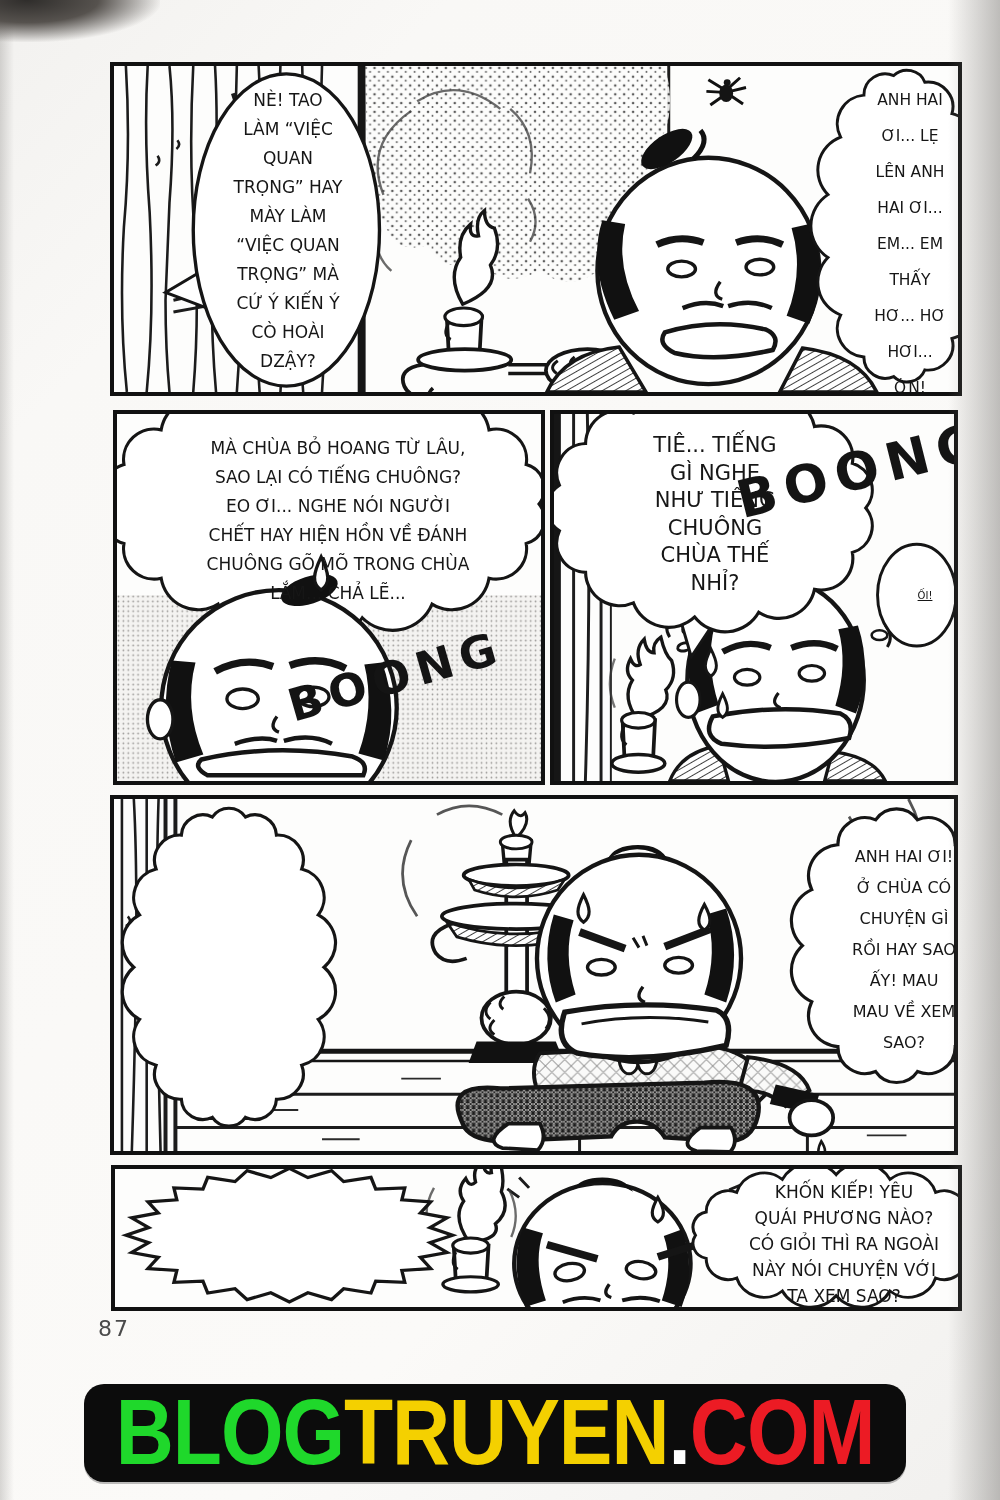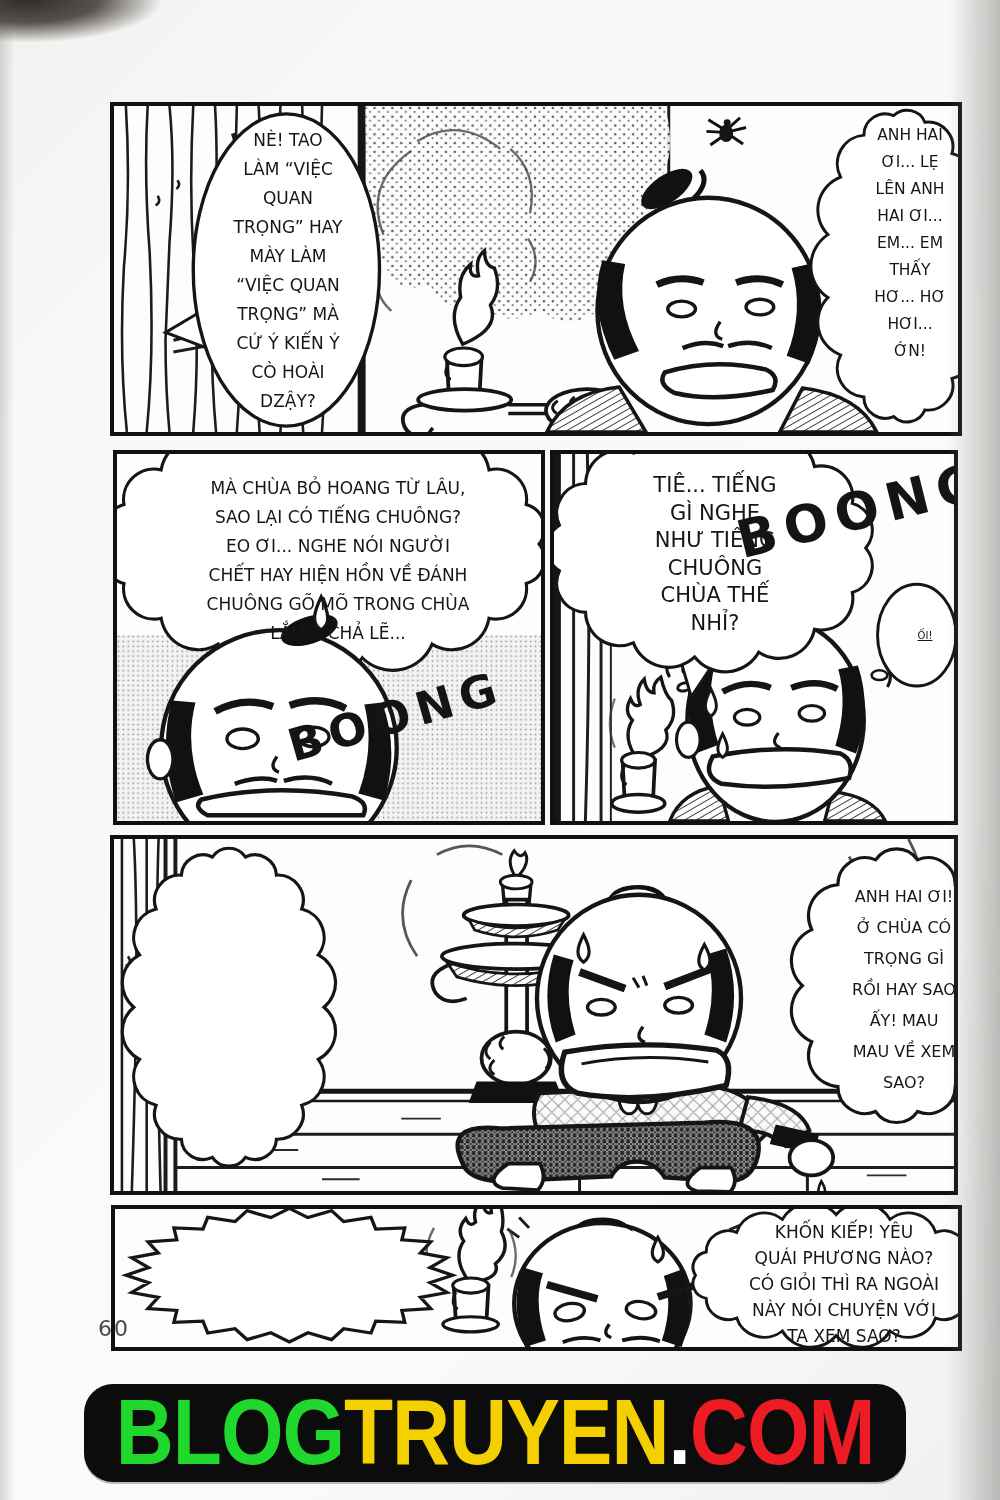--- a/index.html
+++ b/index.html
@@ -1,26 +1,26 @@
 <!DOCTYPE html>
 <html><head>
 <meta charset="utf-8">
 <style>
   html,body{margin:0;padding:0;}
   body{width:1000px;height:1500px;background:#efeeec;font-family:"DejaVu Sans",sans-serif;}
   #page{position:relative;width:1000px;height:1500px;background:linear-gradient(135deg,#f2f1ef 0%,#f9f8f6 18%,#fbfaf8 70%,#f1f0ee 100%);overflow:hidden;}
   .edge-right{position:absolute;right:0;top:0;width:52px;height:1500px;background:linear-gradient(to right,rgba(150,148,145,0),rgba(140,138,135,.55));pointer-events:none;}
   .edge-left{position:absolute;left:0;top:0;width:14px;height:1500px;background:linear-gradient(to right,rgba(120,118,115,.28),rgba(120,118,115,0));pointer-events:none;}
   .smudge{position:absolute;left:-30px;top:-18px;width:190px;height:60px;background:radial-gradient(ellipse at 30% 30%,#2f2d2b 0%,#56524e 38%,rgba(90,88,85,0) 72%);pointer-events:none;}
-  .panel{position:absolute;border:4px solid #111;background:#fdfdfc;overflow:hidden;box-sizing:border-box;margin-top:40px;}
+  .panel{position:absolute;border:4px solid #111;background:#fdfdfc;overflow:hidden;box-sizing:border-box;}
   .panel svg{position:absolute;left:0;top:0;width:100%;height:100%;}
   .btxt{position:absolute;text-align:center;white-space:pre-line;color:#161616;z-index:5;}
   .sfx{position:absolute;font-weight:bold;color:#141414;z-index:6;letter-spacing:.16em;line-height:1;}
   .pageno{position:absolute;left:98px;top:1316px;font-size:22px;color:#4a4a4a;letter-spacing:2px;}
-  .banner{position:absolute;left:84px;top:1384px;width:822px;height:98px;border-radius:29px;display:flex;align-items:center;justify-content:center;box-shadow:0 2px 0 rgba(0,0,0,.25);}
+  .banner{position:absolute;left:84px;top:1384px;width:822px;height:98px;border-radius:20px;display:flex;align-items:center;justify-content:center;box-shadow:0 2px 0 rgba(0,0,0,.25);}
   .banner-text{font-family:"Liberation Sans",sans-serif;font-weight:bold;font-size:82px;letter-spacing:-1px;transform:scale(.98,1.12);line-height:1;white-space:nowrap;}
   line,path.ln{stroke:#1c1c1c;fill:none;}
 </style>
 </head>
 <body>
 
 <div id="page">
 
   <svg width="0" height="0" style="position:absolute">
     <defs>
@@ -131,21 +131,21 @@
     <div class="btxt" style="left:84px;top:20px;width:180px;font-size:17px;line-height:29px;">NÈ! TAO
 LÀM “VIỆC
 QUAN
 TRỌNG” HAY
 MÀY LÀM
 “VIỆC QUAN
 TRỌNG” MÀ
 CỨ Ý KIẾN Ý
 CÒ HOÀI
 DZẬY?</div>
-    <div class="btxt" style="left:726px;top:16px;width:140px;font-size:15.5px;line-height:27px;">ANH HAI
+    <div class="btxt" style="left:726px;top:16px;width:140px;font-size:15.5px;line-height:36px;">ANH HAI
 ƠI... LẸ
 LÊN ANH
 HAI ƠI...
 EM... EM
 THẤY
 HƠ... HƠ
 HƠI...
 ỚN!</div>
   </div>
 
@@ -302,21 +302,21 @@
         <path d="M472,230 Q534,218 600,228" stroke="#151515" stroke-width="3" fill="none"></path>
         <path d="M474,98 c-7,14 -8,22 0,28 c8,-6 7,-14 0,-28 Z M596,108 c-7,13 -8,21 0,26 c8,-5 7,-13 0,-26 Z" fill="#fff" stroke="#151515" stroke-width="3.2"></path>
       </g>
 
       <path fill="#fff" stroke="#151515" stroke-width="3.2" d="M212.0,172.0A32.2,32.2 0 0,1 206.2,225.4A29.9,29.9 0 0,1 189.5,272.3A25.9,25.9 0 0,1 164.0,307.1A21.8,21.8 0 0,1 132.7,325.6A20.0,20.0 0 0,1 99.3,325.6A21.8,21.8 0 0,1 68.0,307.1A25.9,25.9 0 0,1 42.5,272.3A29.9,29.9 0 0,1 25.8,225.4A32.2,32.2 0 0,1 20.0,172.0A32.2,32.2 0 0,1 25.8,118.6A29.9,29.9 0 0,1 42.5,71.7A25.9,25.9 0 0,1 68.0,36.9A21.8,21.8 0 0,1 99.3,18.4A20.0,20.0 0 0,1 132.7,18.4A21.8,21.8 0 0,1 164.0,36.9A25.9,25.9 0 0,1 189.5,71.7A29.9,29.9 0 0,1 206.2,118.6A32.2,32.2 0 0,1 212.0,172.0Z"></path>
 
       <path fill="#fff" stroke="#151515" stroke-width="3.2" d="M885.0,150.0A34.8,34.8 0 0,1 875.6,207.3A31.8,31.8 0 0,1 849.2,253.2A27.5,27.5 0 0,1 811.1,278.7A25.4,25.4 0 0,1 768.9,278.7A27.5,27.5 0 0,1 730.8,253.2A31.8,31.8 0 0,1 704.4,207.3A34.8,34.8 0 0,1 695.0,150.0A34.8,34.8 0 0,1 704.4,92.7A31.8,31.8 0 0,1 730.8,46.8A27.5,27.5 0 0,1 768.9,21.3A25.4,25.4 0 0,1 811.1,21.3A27.5,27.5 0 0,1 849.2,46.8A31.8,31.8 0 0,1 875.6,92.7A34.8,34.8 0 0,1 885.0,150.0Z"></path>
     </svg>
     <div class="btxt" style="left:700px;top:42px;width:180px;font-size:16px;line-height:31px;">ANH HAI ƠI!
 Ở CHÙA CÓ
-TRỌNG GÌ
+CHUYỆN GÌ
 RỒI HAY SAO
 ẤY! MAU
 MAU VỀ XEM
 SAO?</div>
   </div>
 
   <div class="panel" style="left:111px;top:1165px;width:851px;height:146px;">
     <svg viewBox="0 0 851 146" preserveAspectRatio="none">
 
       <g stroke="#1c1c1c" stroke-width="3" fill="none">
@@ -349,21 +349,21 @@
 
       <path fill="#fff" stroke="#151515" stroke-width="3" d="M870.0,70.0A16.1,16.1 0 0,1 859.2,94.5A22.3,22.3 0 0,1 828.4,115.3A28.9,28.9 0 0,1 782.3,129.1A32.7,32.7 0 0,1 728.0,134.0A32.7,32.7 0 0,1 673.7,129.1A28.9,28.9 0 0,1 627.6,115.3A22.3,22.3 0 0,1 596.8,94.5A16.1,16.1 0 0,1 586.0,70.0A16.1,16.1 0 0,1 596.8,45.5A22.3,22.3 0 0,1 627.6,24.7A28.9,28.9 0 0,1 673.7,10.9A32.7,32.7 0 0,1 728.0,6.0A32.7,32.7 0 0,1 782.3,10.9A28.9,28.9 0 0,1 828.4,24.7A22.3,22.3 0 0,1 859.2,45.5A16.1,16.1 0 0,1 870.0,70.0Z"></path>
     </svg>
     <div class="btxt" style="left:598px;top:10px;width:262px;font-size:17px;line-height:26px;">KHỐN KIẾP! YÊU
 QUÁI PHƯƠNG NÀO?
 CÓ GIỎI THÌ RA NGOÀI
 NÀY NÓI CHUYỆN VỚI
 TA XEM SAO?</div>
   </div>
 
-  <div class="pageno">60</div>
+  <div class="pageno">87</div>
 
   <div class="banner" style="background-color: rgb(12, 12, 12);">
     <div class="banner-text">
       <span style="color: rgb(31, 216, 43);">BLOG</span><span style="color: rgb(244, 208, 0);">TRUYEN</span><span style="color: rgb(255, 255, 255);">.</span><span style="color: rgb(236, 27, 36);">COM</span>
     </div>
   </div>
 
   <div class="edge-right"></div>
   <div class="edge-left"></div>
   <div class="smudge"></div>

